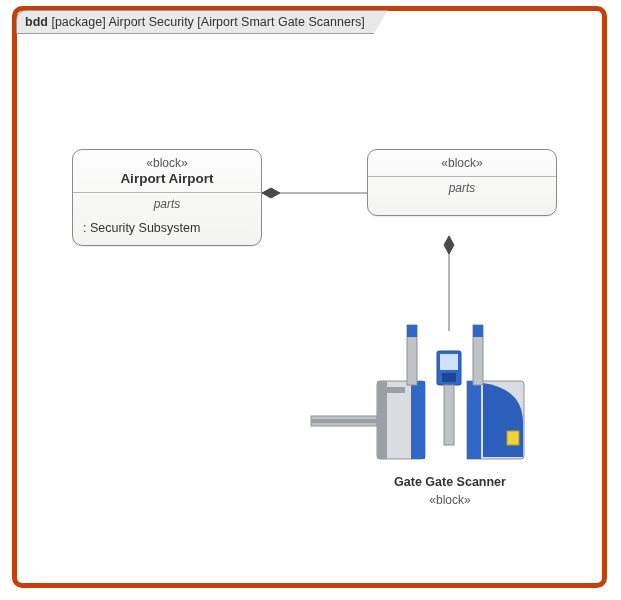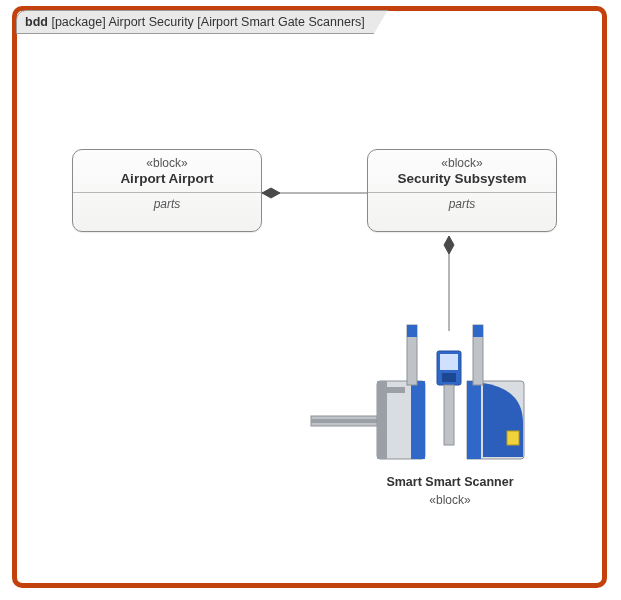--- a/index.html
+++ b/index.html
@@ -159,30 +159,30 @@
     </g>
   </svg>
 
   <div class="block" style="left:55px; top:138px;">
     <div class="head">
       <div class="stereo">«block»</div>
       <div class="title">Airport Airport</div>
     </div>
     <div class="compartment">
       <div class="comp-label">parts</div>
+      <div class="part">: Security Subsystem</div>
     </div>
   </div>
 
   <div class="block" style="left:350px; top:138px;">
     <div class="head">
       <div class="stereo">«block»</div>
-      <div class="title">Security Subsystem</div>
     </div>
     <div class="compartment">
       <div class="comp-label">parts</div>
     </div>
   </div>
 
   <div class="image-block" style="left:328px; top:460px;">
-    <div class="img-title">Smart Smart Scanner</div>
+    <div class="img-title">Gate Gate Scanner</div>
     <div class="img-stereo">«block»</div>
   </div>
 </div>
 
 </body></html>

